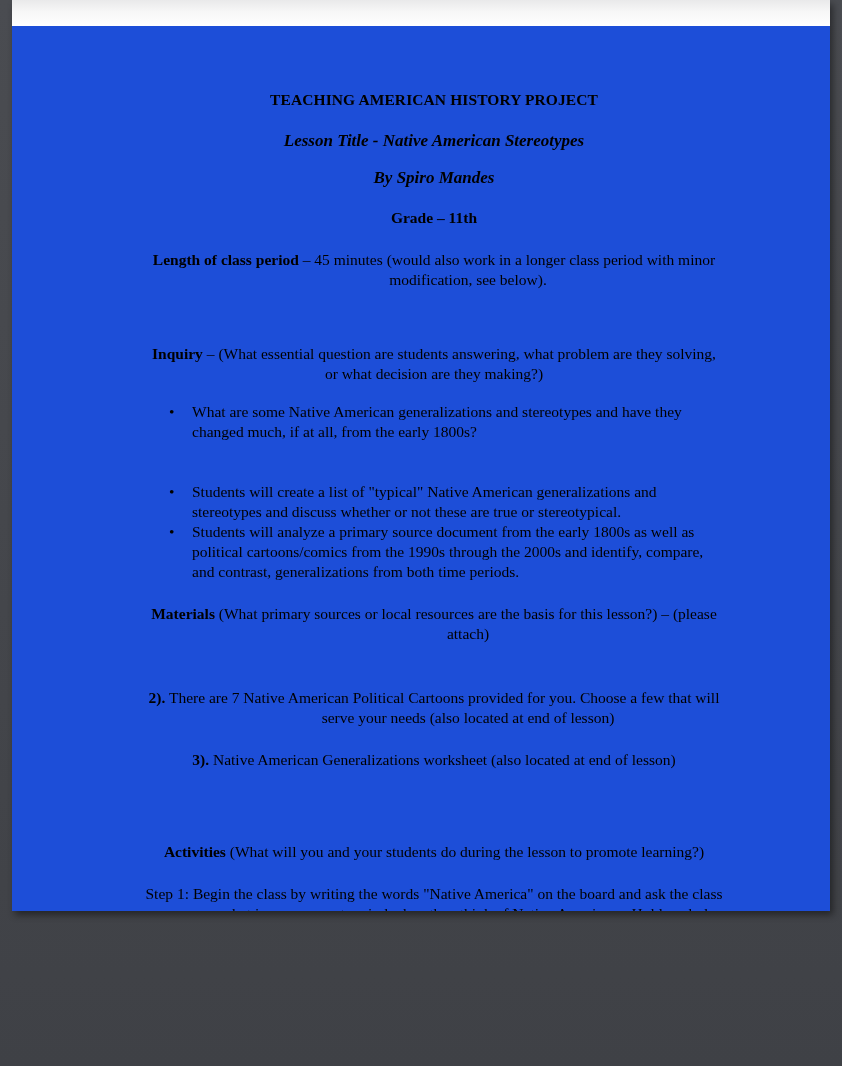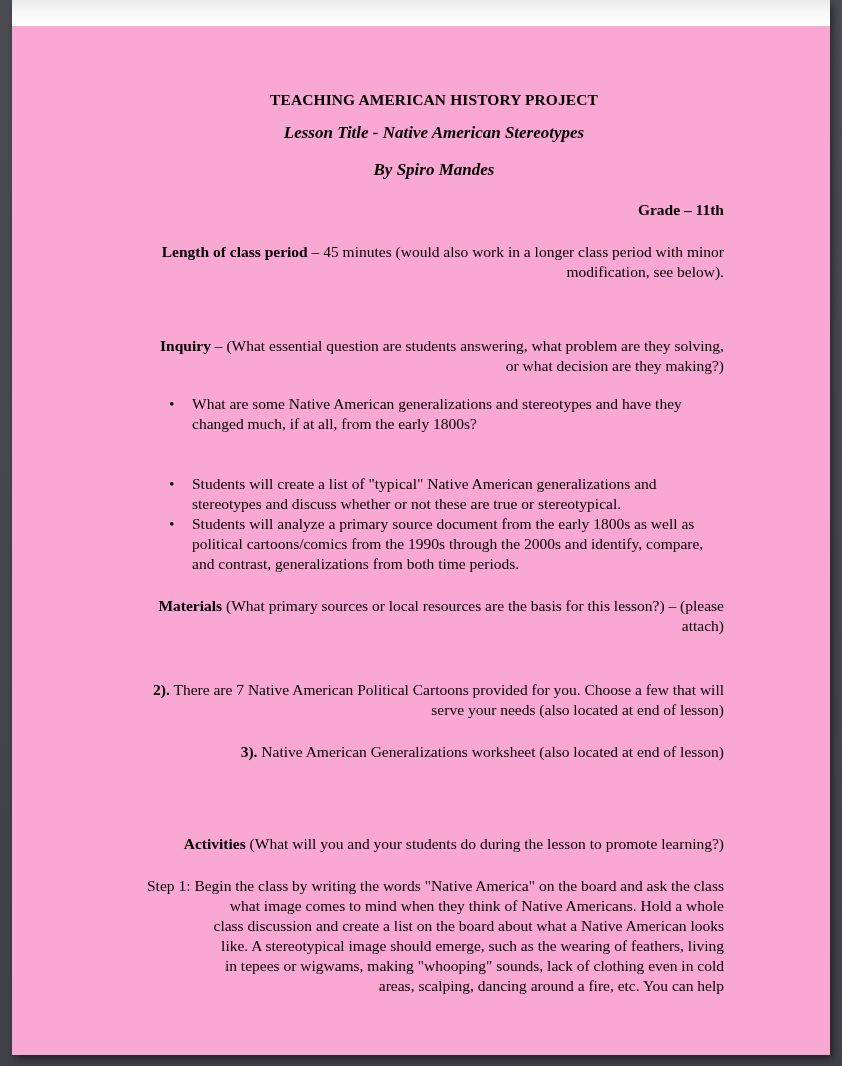--- a/index.html
+++ b/index.html
@@ -21,22 +21,22 @@
     inset: 0;
     background: linear-gradient(180deg, #4a4c51 0%, #46484d 40%, #3f4146 100%);
   }
 
   
   .page {
     position: absolute;
     left: 12px;
     top: 0px;
     width: 818px;
-    height: 1055px;
-    background: #f9a8d4;
+    height: 911px;
+    background: #1d4ed8;
     box-shadow: 3px 4px 7px rgba(0,0,0,0.45);
     overflow: hidden;
   }
   
   .page-top-wash {
     position: absolute;
     left: 0; top: 0; right: 0;
     height: 26px;
     background: linear-gradient(180deg, #e9e9ea 0%, #f7f7f7 45%, #ffffff 100%);
     pointer-events: none;
@@ -58,36 +58,36 @@
   .title-line1 {
     font-weight: bold;
     font-size: 15.5px;
     letter-spacing: 0.1px;
     white-space: nowrap;
   }
   .title-line2 {
     font-weight: bold;
     font-style: italic;
     font-size: 17px;
-    margin-top: 16px;
+    margin-top: 24px;
     white-space: nowrap;
   }
   .title-line3 {
     font-weight: bold;
     font-style: italic;
     font-size: 17px;
     margin-top: 20px;
     white-space: nowrap;
   }
 
   
   .block {
     font-size: 15.5px;
     line-height: 20px;
-    text-align: right;
+    text-align: center;
     color: #000;
     font-family: Liberation Serif, serif;
   }
   .b  { font-weight: bold; }
   .bi { font-weight: bold; font-style: italic; }
 
   .gap-22 { height: 22px; }
   .gap-18 { height: 18px; }
   .gap-40 { height: 40px; }
 

